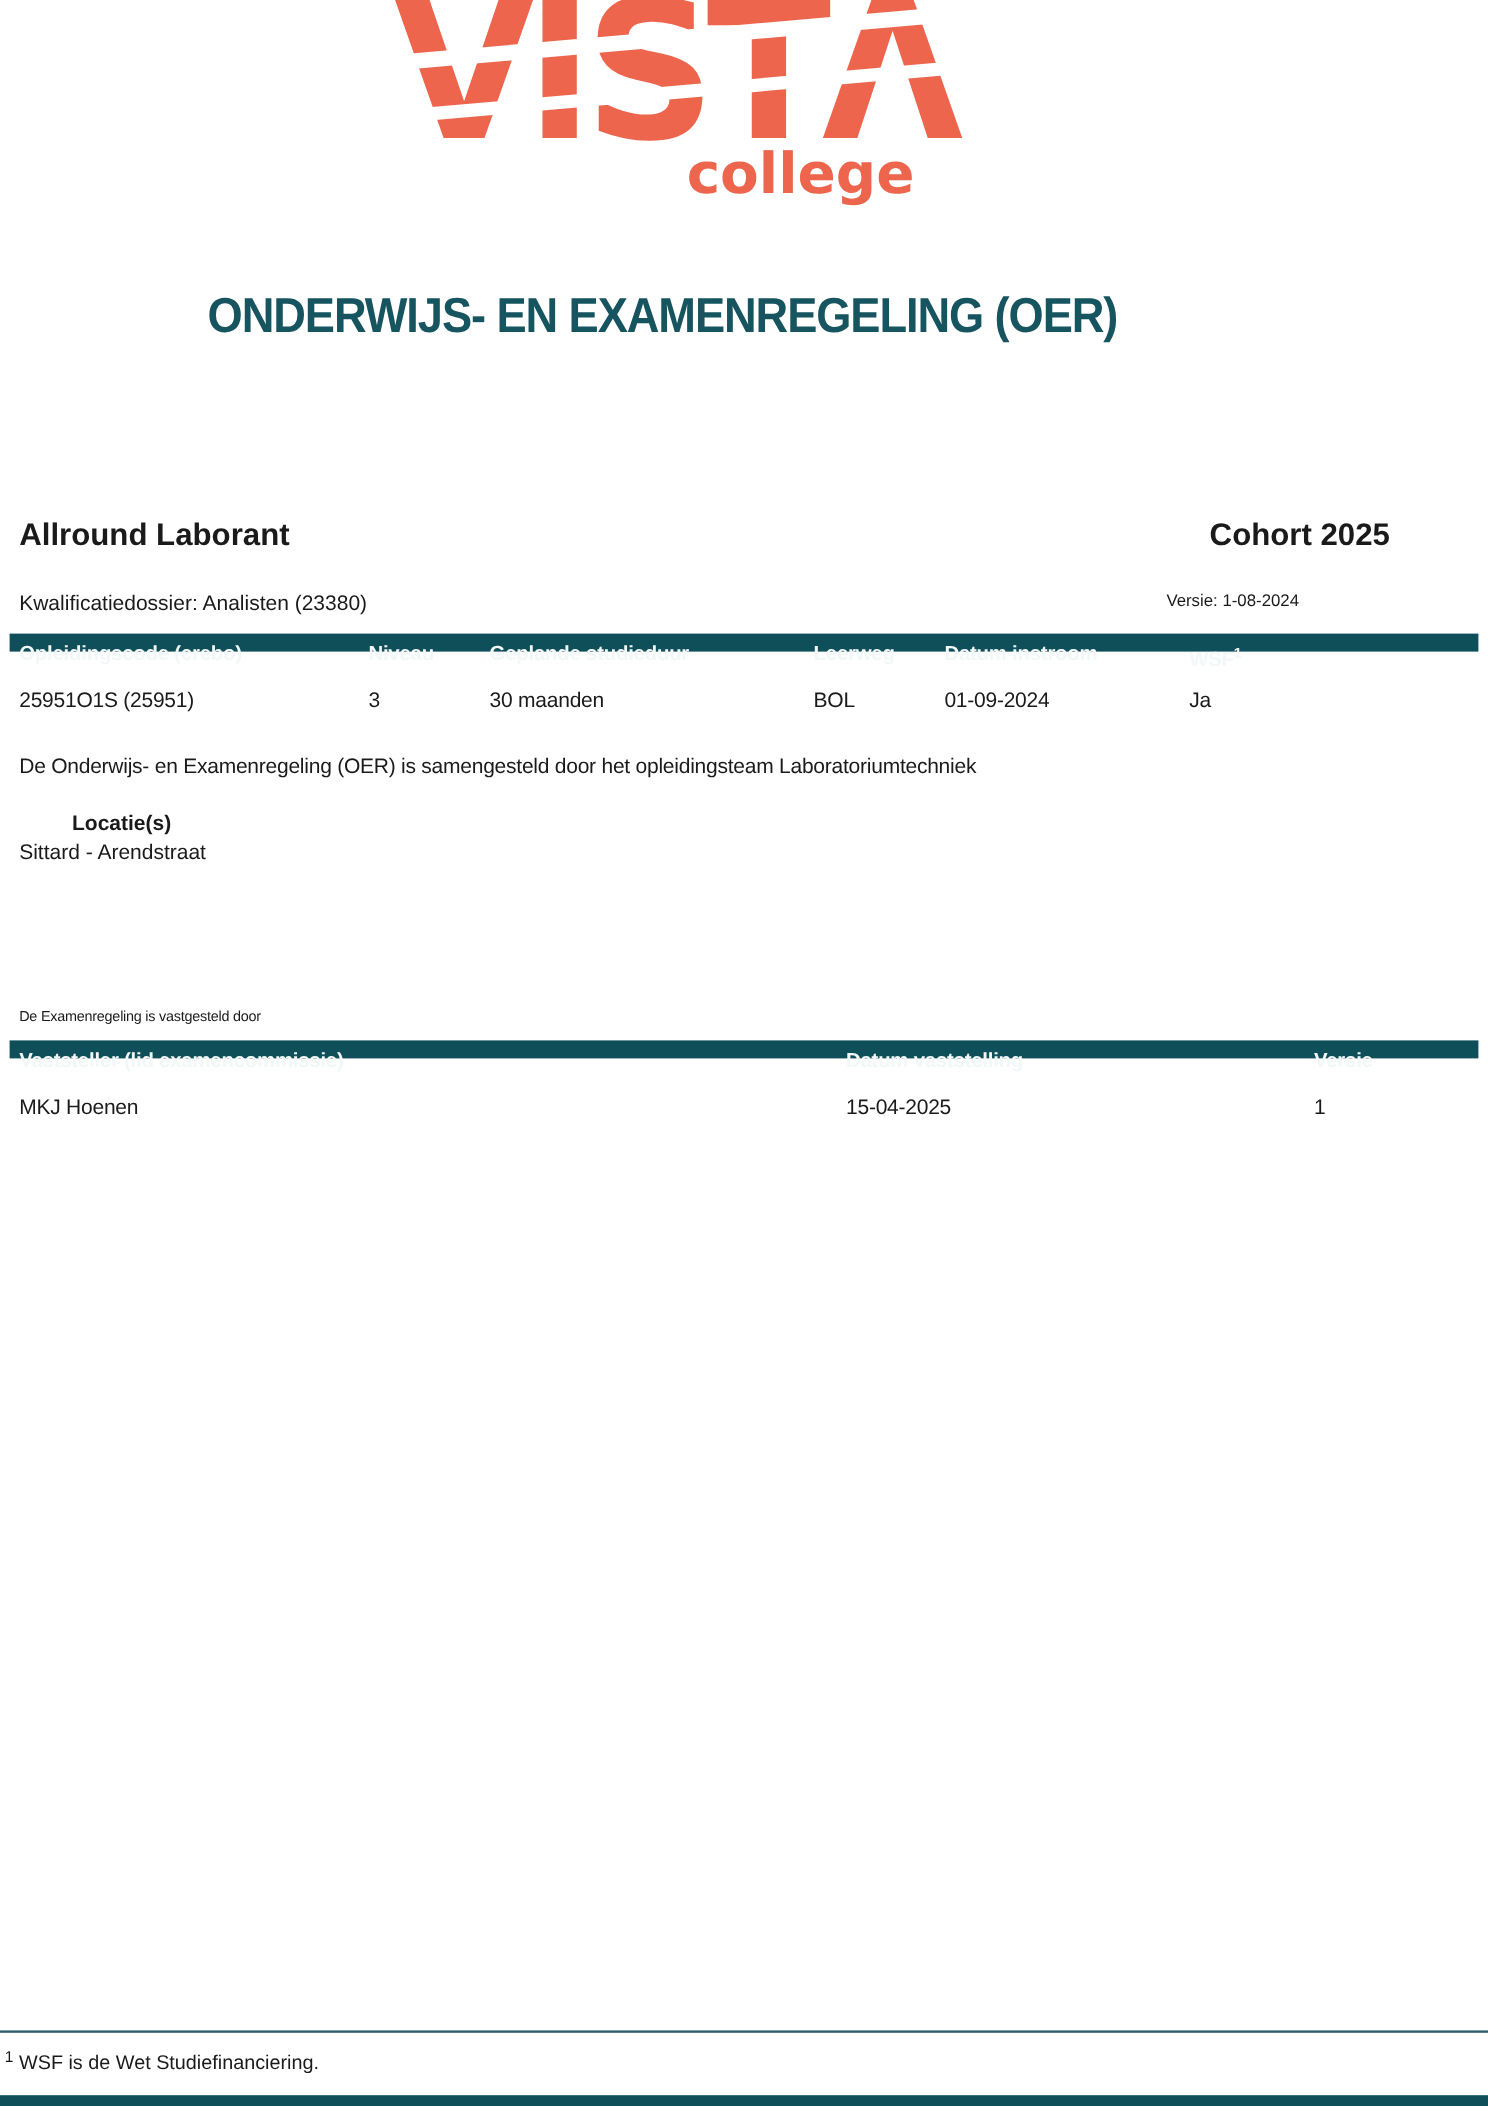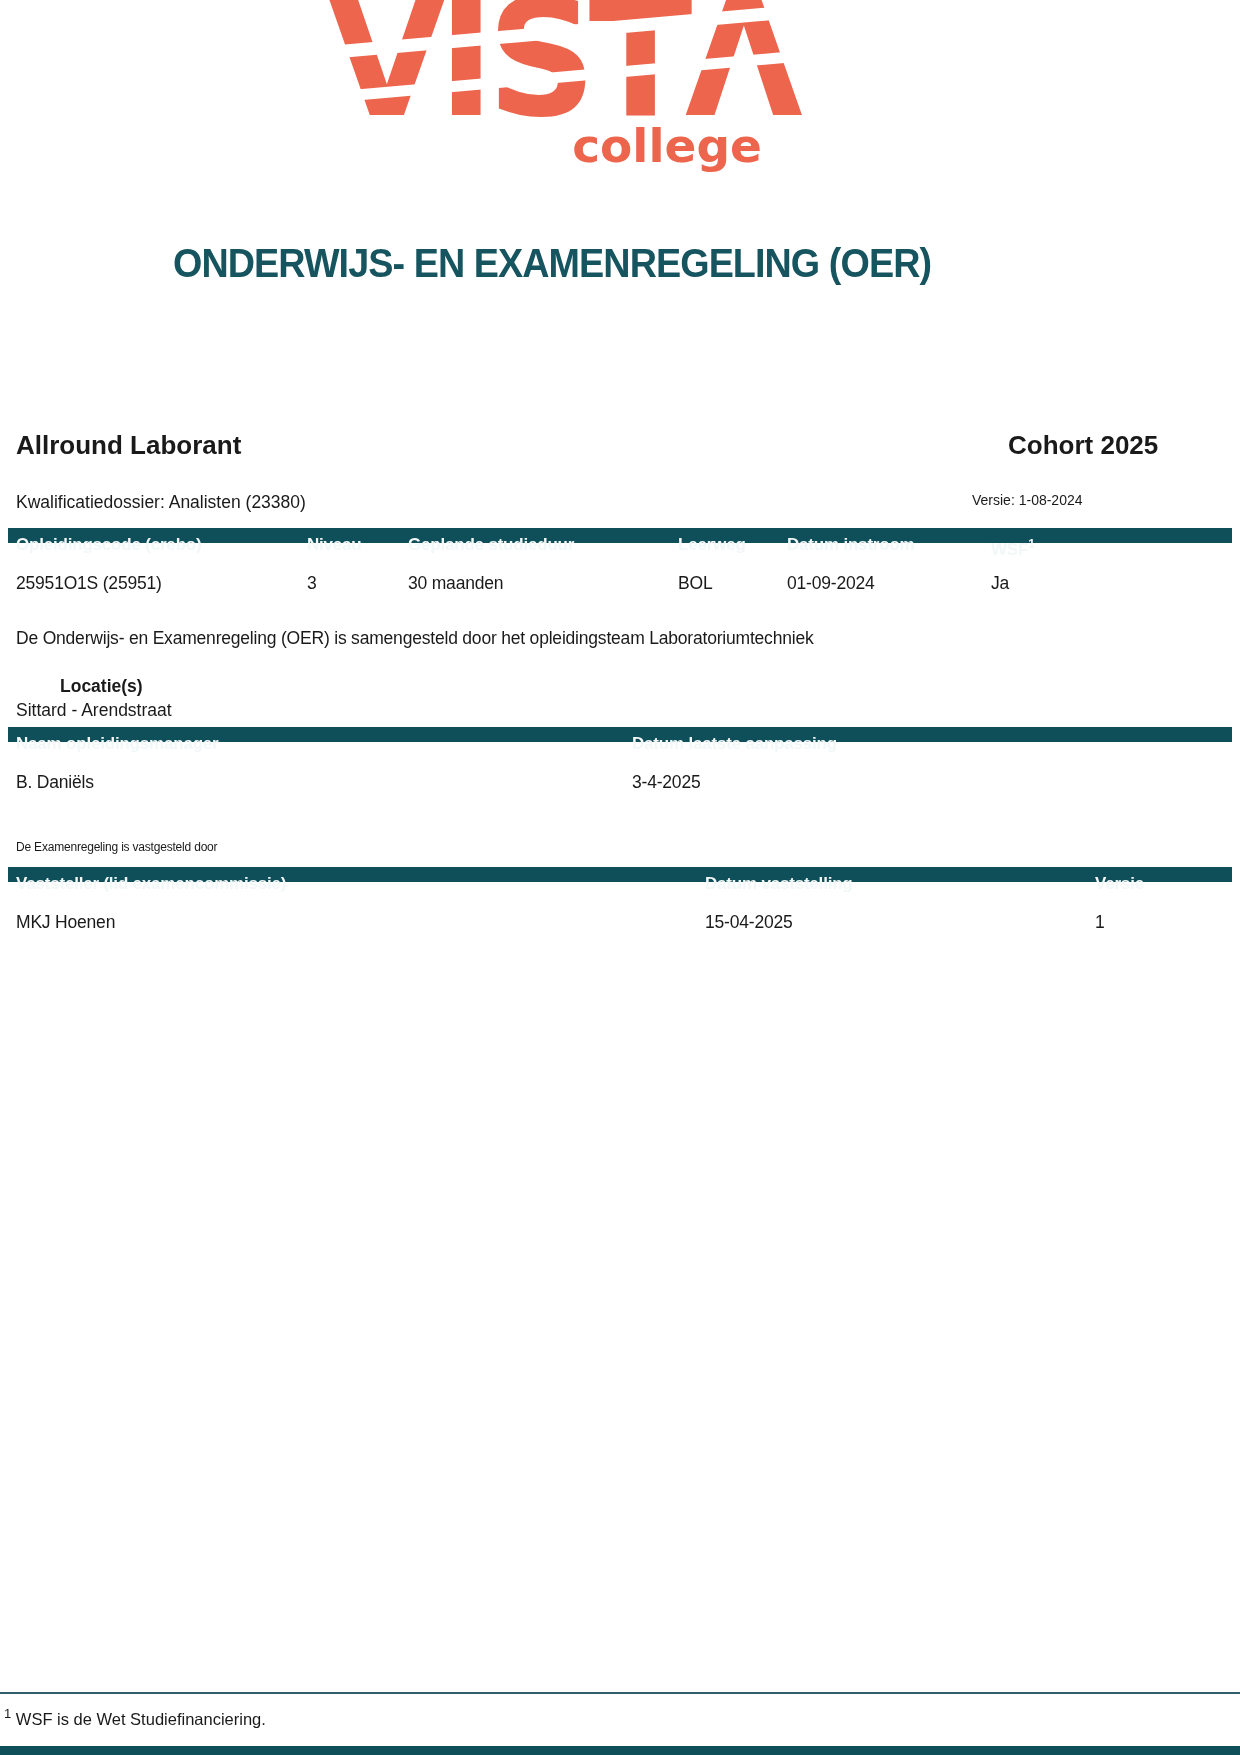--- a/index.html
+++ b/index.html
@@ -117,30 +117,20 @@
       <span class="td c5">01-09-2024</span>
       <span class="td c6">Ja</span>
     </div>
   </div>
 
   <div class="composed">De Onderwijs- en Examenregeling (OER) is samengesteld door het opleidingsteam Laboratoriumtechniek</div>
 
   <div class="loc-label">Locatie(s)</div>
   <div class="loc-value">Sittard - Arendstraat</div>
 
-  <div class="tbl tbl-2">
-    <div class="bar">
-      <span class="th b1">Naam opleidingsmanager</span>
-      <span class="th b2">Datum laatste aanpassing</span>
-    </div>
-    <div>
-      <span class="td b1">B. Daniëls</span>
-      <span class="td b2">3-4-2025</span>
-    </div>
-  </div>
 
   <div class="vast-intro">De Examenregeling is vastgesteld door</div>
 
   <div class="tbl tbl-3">
     <div class="bar">
       <span class="th a1">Vaststeller (lid examencommissie)</span>
       <span class="th a2">Datum vaststelling</span>
       <span class="th a3">Versie</span>
     </div>
     <div>

